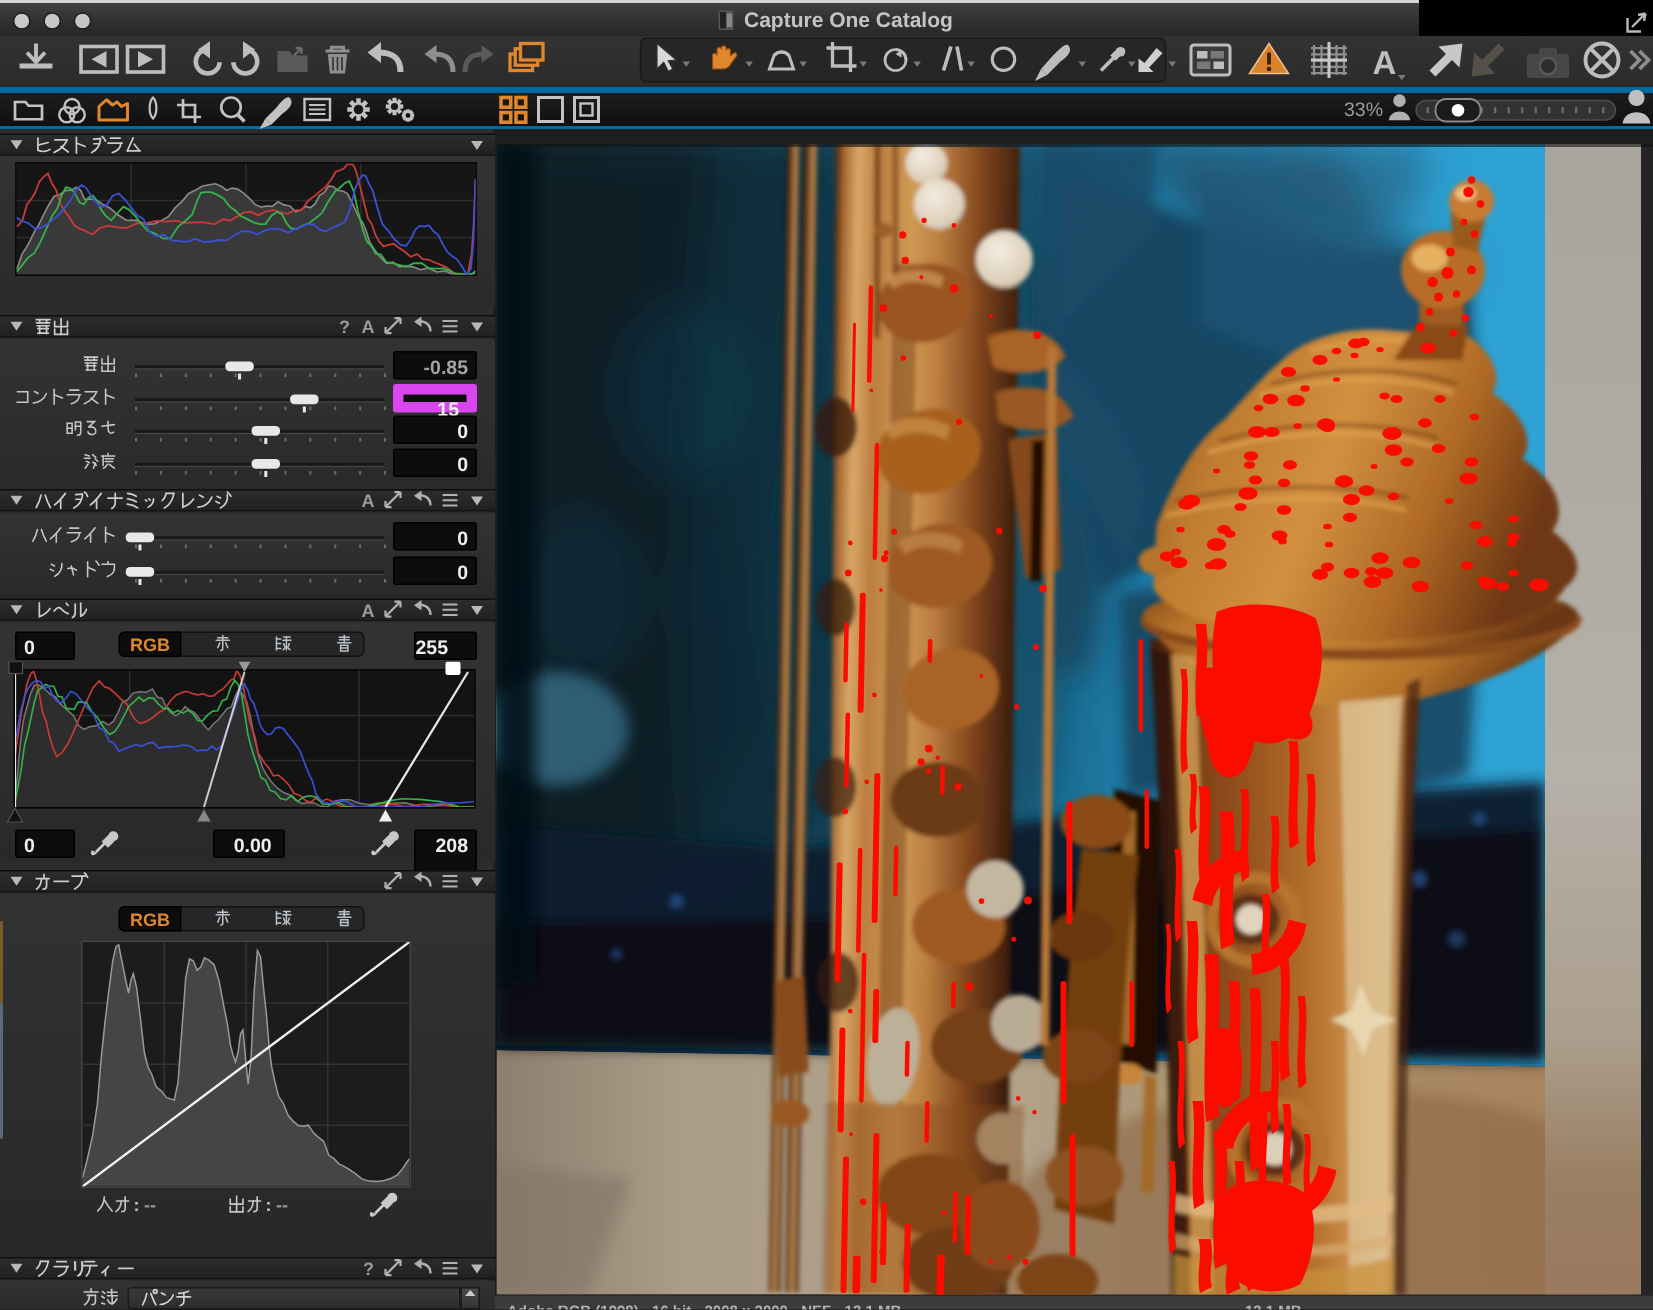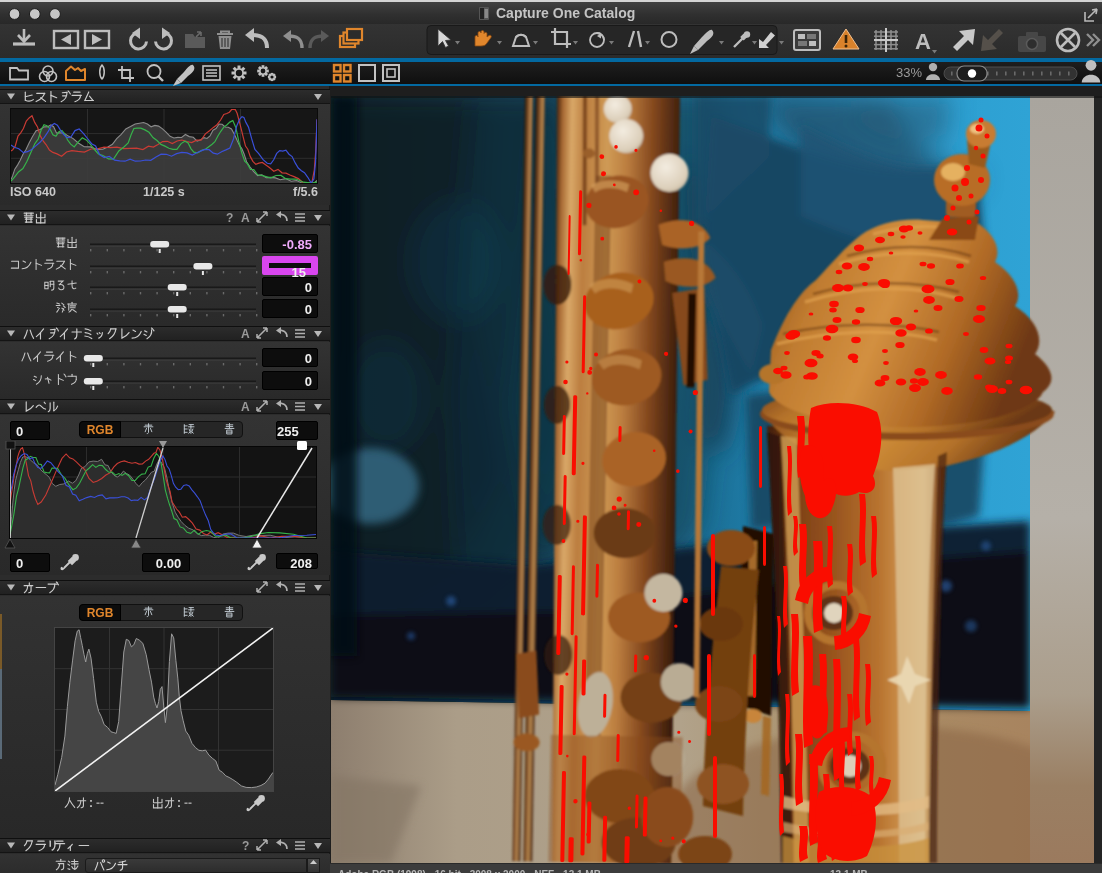--- a/index.html
+++ b/index.html
@@ -1,18 +1,18 @@
 <!DOCTYPE html>
 <html><head><meta charset="utf-8"><style>
 *{margin:0;padding:0;box-sizing:border-box}
 html,body{width:1102px;height:873px;overflow:hidden;background:#000;font-family:"Liberation Sans",sans-serif}
 .abs{position:absolute}
 svg{display:block}
 </style></head><body>
-<div class="abs" style="left:0;top:0;width:1102px;height:24px;background:linear-gradient(#414141,#303030 55%,#282828);border-top:2px solid #d4d4d4">
+<div class="abs" style="left:0;top:0;width:946px;height:24px;background:linear-gradient(#414141,#303030 55%,#282828);border-top:2px solid #d4d4d4">
 <svg class="abs" style="left:0;top:0" width="70" height="24">
 <circle cx="14.5" cy="12" r="5.4" fill="#c9c9c9"></circle>
       <circle cx="14.5" cy="12" r="5.4" fill="none" stroke="#1d1d1d" stroke-width="1"></circle>
 <circle cx="34.8" cy="12" r="5.4" fill="#c7c7c7"></circle>
       <circle cx="34.8" cy="12" r="5.4" fill="none" stroke="#1d1d1d" stroke-width="1"></circle>
 <circle cx="55" cy="12" r="5.4" fill="#c5c5c5"></circle>
       <circle cx="55" cy="12" r="5.4" fill="none" stroke="#1d1d1d" stroke-width="1"></circle>
 </svg>
 <svg class="abs" style="left:477px;top:4px" width="16" height="16">
       <rect x="2" y="1" width="10" height="13" rx="1" fill="#555"></rect>
@@ -227,25 +227,20 @@
       <g stroke="#2e2e2e" stroke-width="1">
         <path d="M0,24.6 H306 M0,49.3 H306"></path>
         <path d="M76.5,0 V74 M153,0 V74 M229.5,0 V74"></path>
       </g>
       <path d="M 0.0,70.5 L 1.6,66.9 L 3.8,60.2 L 6.5,56.1 L 9.2,51.2 L 12.0,45.2 L 14.9,40.8 L 18.1,34.0 L 21.4,27.8 L 25.1,21.8 L 29.1,20.5 L 33.0,17.9 L 36.7,17.8 L 39.9,15.8 L 42.6,17.7 L 45.5,24.0 L 49.0,23.7 L 53.0,24.2 L 57.4,27.1 L 62.2,29.6 L 67.3,34.0 L 73.2,37.8 L 79.6,37.9 L 86.0,40.4 L 91.8,40.3 L 96.8,37.9 L 101.4,35.3 L 105.7,29.6 L 110.2,25.4 L 114.8,20.0 L 119.5,17.6 L 124.1,15.0 L 128.5,14.2 L 132.6,13.5 L 136.4,15.1 L 140.1,17.8 L 143.8,16.4 L 147.6,17.1 L 151.5,19.9 L 155.3,23.3 L 159.1,27.3 L 162.9,29.0 L 166.8,28.4 L 170.6,28.5 L 174.4,25.5 L 178.3,27.6 L 182.3,28.3 L 186.1,32.2 L 189.7,30.8 L 193.0,28.6 L 196.0,29.5 L 199.0,27.0 L 202.0,21.2 L 205.0,19.5 L 208.1,15.0 L 211.1,15.3 L 214.2,18.0 L 217.3,18.3 L 220.5,19.9 L 223.6,25.7 L 226.4,32.0 L 228.8,36.9 L 230.8,39.5 L 233.0,44.7 L 235.6,52.7 L 238.9,57.8 L 242.7,62.7 L 246.7,66.6 L 250.9,65.8 L 255.2,68.8 L 259.7,68.4 L 264.4,68.9 L 269.3,70.8 L 274.6,69.6 L 280.2,72.3 L 285.7,71.5 L 290.7,73.9 L 295.3,73.7 L 299.7,74.0 L 303.4,74.0 L 306.0,71.5  L306,74 L0,74 Z" fill="#3d3d3d" opacity="0.9"></path>
       <path d="M 0.0,70.5 L 1.6,66.9 L 3.8,60.2 L 6.5,56.1 L 9.2,51.2 L 12.0,45.2 L 14.9,40.8 L 18.1,34.0 L 21.4,27.8 L 25.1,21.8 L 29.1,20.5 L 33.0,17.9 L 36.7,17.8 L 39.9,15.8 L 42.6,17.7 L 45.5,24.0 L 49.0,23.7 L 53.0,24.2 L 57.4,27.1 L 62.2,29.6 L 67.3,34.0 L 73.2,37.8 L 79.6,37.9 L 86.0,40.4 L 91.8,40.3 L 96.8,37.9 L 101.4,35.3 L 105.7,29.6 L 110.2,25.4 L 114.8,20.0 L 119.5,17.6 L 124.1,15.0 L 128.5,14.2 L 132.6,13.5 L 136.4,15.1 L 140.1,17.8 L 143.8,16.4 L 147.6,17.1 L 151.5,19.9 L 155.3,23.3 L 159.1,27.3 L 162.9,29.0 L 166.8,28.4 L 170.6,28.5 L 174.4,25.5 L 178.3,27.6 L 182.3,28.3 L 186.1,32.2 L 189.7,30.8 L 193.0,28.6 L 196.0,29.5 L 199.0,27.0 L 202.0,21.2 L 205.0,19.5 L 208.1,15.0 L 211.1,15.3 L 214.2,18.0 L 217.3,18.3 L 220.5,19.9 L 223.6,25.7 L 226.4,32.0 L 228.8,36.9 L 230.8,39.5 L 233.0,44.7 L 235.6,52.7 L 238.9,57.8 L 242.7,62.7 L 246.7,66.6 L 250.9,65.8 L 255.2,68.8 L 259.7,68.4 L 264.4,68.9 L 269.3,70.8 L 274.6,69.6 L 280.2,72.3 L 285.7,71.5 L 290.7,73.9 L 295.3,73.7 L 299.7,74.0 L 303.4,74.0 L 306.0,71.5 " stroke="#8a8a8a" stroke-width="1.1"></path>
       <path d="M 0.0,42.0 L 1.7,40.9 L 4.2,37.2 L 7.0,27.1 L 9.7,23.8 L 12.4,19.5 L 15.3,12.0 L 18.1,8.9 L 21.0,6.7 L 23.7,13.4 L 26.5,17.9 L 29.3,26.9 L 32.3,32.1 L 35.2,35.8 L 38.4,41.0 L 41.9,43.4 L 46.0,44.9 L 50.6,47.3 L 55.5,43.0 L 60.9,41.6 L 66.9,42.4 L 73.4,43.1 L 80.1,40.0 L 86.6,39.8 L 93.0,38.2 L 99.5,38.7 L 105.9,38.1 L 112.3,39.6 L 119.0,39.3 L 125.6,39.2 L 131.9,40.6 L 137.5,37.2 L 142.4,38.0 L 147.0,35.4 L 151.6,32.6 L 156.4,32.3 L 161.3,34.6 L 166.1,32.0 L 170.9,31.0 L 175.8,32.5 L 180.7,33.6 L 185.6,31.1 L 190.1,31.1 L 194.4,24.8 L 198.5,21.8 L 202.4,18.4 L 206.0,15.7 L 209.6,11.0 L 212.8,5.5 L 215.8,4.5 L 218.4,3.2 L 220.6,0.5 L 222.4,0.5 L 224.3,0.6 L 226.2,4.5 L 228.2,12.2 L 230.2,19.9 L 232.2,28.1 L 234.5,37.1 L 236.8,40.2 L 239.2,47.4 L 241.9,52.3 L 244.8,55.3 L 247.9,54.2 L 251.3,53.5 L 254.9,56.1 L 258.7,58.7 L 262.8,62.2 L 267.0,60.4 L 271.0,63.8 L 275.0,64.2 L 278.9,66.0 L 283.0,67.6 L 287.4,69.6 L 292.3,74.0 L 297.0,74.0 L 300.8,74.0 L 303.3,61.0 L 304.7,42.2 L 305.4,25.2 L 306.0,10.6 " stroke="#c93b34" stroke-width="1.2"></path>
       <path d="M 0.0,72.2 L 3.1,68.6 L 7.5,62.9 L 11.9,59.6 L 16.0,52.3 L 20.1,43.1 L 23.9,34.6 L 27.2,30.0 L 30.1,21.2 L 33.0,15.7 L 36.0,16.7 L 38.9,19.8 L 41.9,25.8 L 44.9,27.3 L 47.9,22.8 L 50.9,21.4 L 53.8,25.1 L 56.6,31.0 L 59.7,35.1 L 63.2,37.9 L 67.1,33.2 L 71.3,28.8 L 75.2,30.9 L 79.1,34.9 L 83.0,40.0 L 87.4,44.9 L 92.4,46.7 L 97.5,49.9 L 102.5,50.1 L 107.8,42.0 L 112.9,38.0 L 117.2,34.0 L 120.2,25.5 L 122.9,19.5 L 126.0,19.1 L 129.8,19.1 L 133.9,20.9 L 138.0,23.3 L 142.0,28.6 L 146.0,31.5 L 149.9,35.4 L 153.9,37.1 L 157.9,39.2 L 161.9,40.4 L 165.9,40.4 L 170.1,34.6 L 173.9,32.2 L 177.1,34.0 L 179.9,39.6 L 182.8,43.1 L 186.5,43.8 L 190.7,41.4 L 194.7,40.0 L 198.1,37.4 L 201.1,35.2 L 203.9,32.7 L 206.9,27.0 L 209.8,22.3 L 212.8,18.1 L 215.8,16.0 L 218.8,13.1 L 221.8,11.6 L 224.8,18.4 L 227.7,32.0 L 230.7,43.6 L 233.7,52.1 L 236.5,54.9 L 239.5,60.3 L 242.8,60.5 L 246.6,65.8 L 250.6,66.4 L 255.0,67.6 L 259.9,68.9 L 265.0,66.5 L 270.0,66.4 L 274.7,69.7 L 279.5,70.1 L 285.0,70.0 L 292.5,73.2 L 300.4,74.0 L 306.0,73.1 " stroke="#36b24a" stroke-width="1.2"></path>
       <path d="M 0.0,36.0 L 3.2,38.2 L 7.8,39.7 L 12.4,43.6 L 16.5,42.7 L 20.7,40.5 L 24.8,36.9 L 29.0,33.3 L 33.3,28.3 L 37.1,22.7 L 40.4,16.5 L 43.4,14.4 L 46.4,16.2 L 49.3,20.9 L 52.3,25.0 L 55.8,28.6 L 59.8,28.2 L 64.0,21.6 L 68.2,20.0 L 72.4,24.3 L 76.5,29.5 L 80.6,34.7 L 84.6,37.0 L 88.7,45.8 L 93.2,48.6 L 98.3,47.5 L 103.6,51.2 L 108.8,51.8 L 114.0,52.2 L 119.1,50.1 L 124.3,52.2 L 129.5,52.0 L 134.6,51.0 L 139.8,51.3 L 145.0,48.0 L 150.1,45.2 L 155.3,45.3 L 160.5,47.2 L 165.6,44.6 L 170.8,43.4 L 176.1,43.9 L 181.3,46.0 L 185.9,43.7 L 190.1,41.9 L 194.0,40.4 L 198.1,40.7 L 202.3,44.1 L 206.4,45.2 L 210.6,42.8 L 214.9,40.9 L 218.9,39.0 L 222.5,29.9 L 225.7,17.0 L 228.6,10.3 L 231.0,7.7 L 232.9,8.4 L 234.9,13.4 L 237.5,18.1 L 240.5,29.2 L 243.9,40.4 L 247.7,44.7 L 252.1,50.7 L 256.2,54.3 L 259.7,54.8 L 262.7,50.8 L 265.7,44.4 L 268.7,41.6 L 271.8,42.1 L 274.9,41.2 L 278.0,45.2 L 281.1,47.6 L 284.2,53.9 L 287.3,59.0 L 290.4,61.8 L 293.5,63.7 L 296.8,68.3 L 300.2,74.0 L 302.9,70.1 L 304.5,53.5 L 305.4,29.6 L 306.0,10.2 " stroke="#3a50d9" stroke-width="1.2"></path>
     </svg>
-    <div class="abs" style="left:10px;top:99px;width:310px;height:16px;color:#c9c9c9;font-size:12.5px;font-weight:bold">
-      <span class="abs" style="left:0;top:0">ISO 640</span>
-      <span class="abs" style="left:133px;top:0">1/125 s</span>
-      <span class="abs" style="right:2px;top:0">f/5.6</span>
-    </div>
     <div class="abs" style="left:0;top:124px;width:330px;height:15px;background:linear-gradient(#2c2c2c,#212121);border-top:1px solid #0f0f0f;border-bottom:1px solid #141414"></div>
     <svg class="abs" style="left:0;top:124px" width="330" height="15">
       <path d="M7,4.5 L15,4.5 L11,10.5 Z" fill="#b8b8b8"></path>
       <path d="M 24.15 3.15 L 33.35 3.15" fill="none" stroke="#cccccc" stroke-width="1.15" stroke-linecap="round"></path>
       <path d="M 24.38 5.22 L 33.12 5.22" fill="none" stroke="#cccccc" stroke-width="1.15" stroke-linecap="round"></path>
       <path d="M 26.45 3.15 L 26.45 5.22" fill="none" stroke="#cccccc" stroke-width="1.15" stroke-linecap="round"></path>
       <path d="M 31.05 3.15 L 31.05 5.22" fill="none" stroke="#cccccc" stroke-width="1.15" stroke-linecap="round"></path>
       <path d="M 24.73 7.17 L 32.77 7.17" fill="none" stroke="#cccccc" stroke-width="1.15" stroke-linecap="round"></path>
       <path d="M 25.30 9.13 L 32.20 9.13" fill="none" stroke="#cccccc" stroke-width="1.15" stroke-linecap="round"></path>
       <path d="M 26.45 7.17 L 26.45 12.35" fill="none" stroke="#cccccc" stroke-width="1.15" stroke-linecap="round"></path>
@@ -285,21 +280,21 @@
       <rect x="156.4" y="15" width="1.4" height="2.4" fill="#6a6a6a"></rect>
       <rect x="173.0" y="15" width="1.4" height="2.4" fill="#6a6a6a"></rect>
       <rect x="189.6" y="15" width="1.4" height="2.4" fill="#6a6a6a"></rect>
       <rect x="206.2" y="15" width="1.4" height="2.4" fill="#6a6a6a"></rect>
       <rect x="222.8" y="15" width="1.4" height="2.4" fill="#6a6a6a"></rect>
       <rect x="239.4" y="15" width="1.4" height="2.4" fill="#6a6a6a"></rect>
       <rect x="256.0" y="15" width="1.4" height="2.4" fill="#6a6a6a"></rect>
       <rect x="150.2" y="7" width="19" height="6.5" rx="3" fill="#e8e8e8"></rect>
       <rect x="158.7" y="15" width="2" height="4" fill="#e8e8e8"></rect>
     </svg>
-    <div class="abs" style="left:262px;top:148px;width:56px;height:19px;background:#0d0d0d;border-radius:2px;border:1px solid #000;color:#f0abfc;font-size:13px;font-weight:bold;text-align:right;line-height:19px;padding-right:5px"> -0.85</div>
+    <div class="abs" style="left:262px;top:148px;width:56px;height:19px;background:#0d0d0d;border-radius:2px;border:1px solid #000;color:#a3a3a3;font-size:13px;font-weight:bold;text-align:right;line-height:19px;padding-right:5px"> -0.85</div>
     <svg class="abs" style="left:0;top:170px" width="330" height="21">
       <path d="M 11.56 5.20 L 18.49 5.20 L 18.49 12.13 L 11.34 12.13" fill="none" stroke="#c6c6c6" stroke-width="1.05" stroke-linecap="round"></path>
       <path d="M 23.00 4.98 L 25.53 6.30" fill="none" stroke="#c6c6c6" stroke-width="1.05" stroke-linecap="round"></path>
       <path d="M 22.12 12.68 C 25.75 12.68 29.38 10.15 30.92 6.30" fill="none" stroke="#c6c6c6" stroke-width="1.05" stroke-linecap="round"></path>
       <path d="M 36.09 3.55 L 36.09 13.45" fill="none" stroke="#c6c6c6" stroke-width="1.05" stroke-linecap="round"></path>
       <path d="M 36.09 7.18 L 41.59 9.38" fill="none" stroke="#c6c6c6" stroke-width="1.05" stroke-linecap="round"></path>
       <path d="M 46.43 4.10 L 52.48 4.10" fill="none" stroke="#c6c6c6" stroke-width="1.05" stroke-linecap="round"></path>
       <path d="M 44.78 7.18 L 53.80 7.18" fill="none" stroke="#c6c6c6" stroke-width="1.05" stroke-linecap="round"></path>
       <path d="M 52.92 7.18 C 52.92 10.15 50.83 12.35 47.53 13.23" fill="none" stroke="#c6c6c6" stroke-width="1.05" stroke-linecap="round"></path>
       <path d="M 56.77 5.20 L 64.47 5.20" fill="none" stroke="#c6c6c6" stroke-width="1.05" stroke-linecap="round"></path>
@@ -563,21 +558,21 @@
       </g>
     </svg>
     <div class="abs" style="left:142px;top:467px;width:48px;height:19px;background:#0d0d0d;border-radius:2px;border:1px solid #000;color:#efefef;font-size:13px;font-weight:bold;text-align:center;line-height:19px;padding-left:5px">0.00</div>
     <svg class="abs" style="left:247px;top:465px" width="21" height="21">
       <g transform="scale(1.0)">
 <path d="M4,17 L11,10 M3.2,17.8 C2.2,18.6 1,18.2 1.6,17 Z" stroke="#c9c9c9" stroke-width="1.8" fill="none"></path>
 <rect x="9" y="7" width="6" height="6" transform="rotate(45 12 10)" fill="#c9c9c9"></rect>
 <circle cx="15.5" cy="6.5" r="3.4" fill="#c9c9c9"></circle>
       </g>
     </svg>
-    <div class="abs" style="left:276px;top:467px;width:42px;height:16px;background:#0d0d0d;border-radius:2px;border:1px solid #000;color:#efefef;font-size:13px;font-weight:bold;text-align:right;line-height:19px;padding-right:5px">208</div>
+    <div class="abs" style="left:276px;top:467px;width:42px;height:28px;background:#0d0d0d;border-radius:2px;border:1px solid #000;color:#efefef;font-size:13px;font-weight:bold;text-align:right;line-height:19px;padding-right:5px">208</div>
     <div class="abs" style="left:0;top:494px;width:330px;height:15px;background:linear-gradient(#2c2c2c,#212121);border-top:1px solid #0f0f0f;border-bottom:1px solid #141414"></div>
     <svg class="abs" style="left:0;top:494px" width="330" height="15">
       <path d="M7,4.5 L15,4.5 L11,10.5 Z" fill="#b8b8b8"></path>
       <path d="M 24.15 5.68 L 32.77 5.68" fill="none" stroke="#cccccc" stroke-width="1.15" stroke-linecap="round"></path>
       <path d="M 29.32 2.92 L 29.32 5.68" fill="none" stroke="#cccccc" stroke-width="1.15" stroke-linecap="round"></path>
       <path d="M 31.05 5.68 L 31.05 10.62 C 31.05 12.12 30.13 12.70 28.75 12.70" fill="none" stroke="#cccccc" stroke-width="1.15" stroke-linecap="round"></path>
       <path d="M 27.60 5.68 C 27.60 8.67 26.45 11.20 24.38 12.70" fill="none" stroke="#cccccc" stroke-width="1.15" stroke-linecap="round"></path>
       <path d="M 36.11 7.52 L 45.66 7.52" fill="none" stroke="#cccccc" stroke-width="1.15" stroke-linecap="round"></path>
       <path d="M 48.07 4.07 L 57.27 4.07" fill="none" stroke="#cccccc" stroke-width="1.15" stroke-linecap="round"></path>
       <path d="M 54.74 4.07 C 54.97 7.17 53.25 10.62 49.80 12.70" fill="none" stroke="#cccccc" stroke-width="1.15" stroke-linecap="round"></path>

